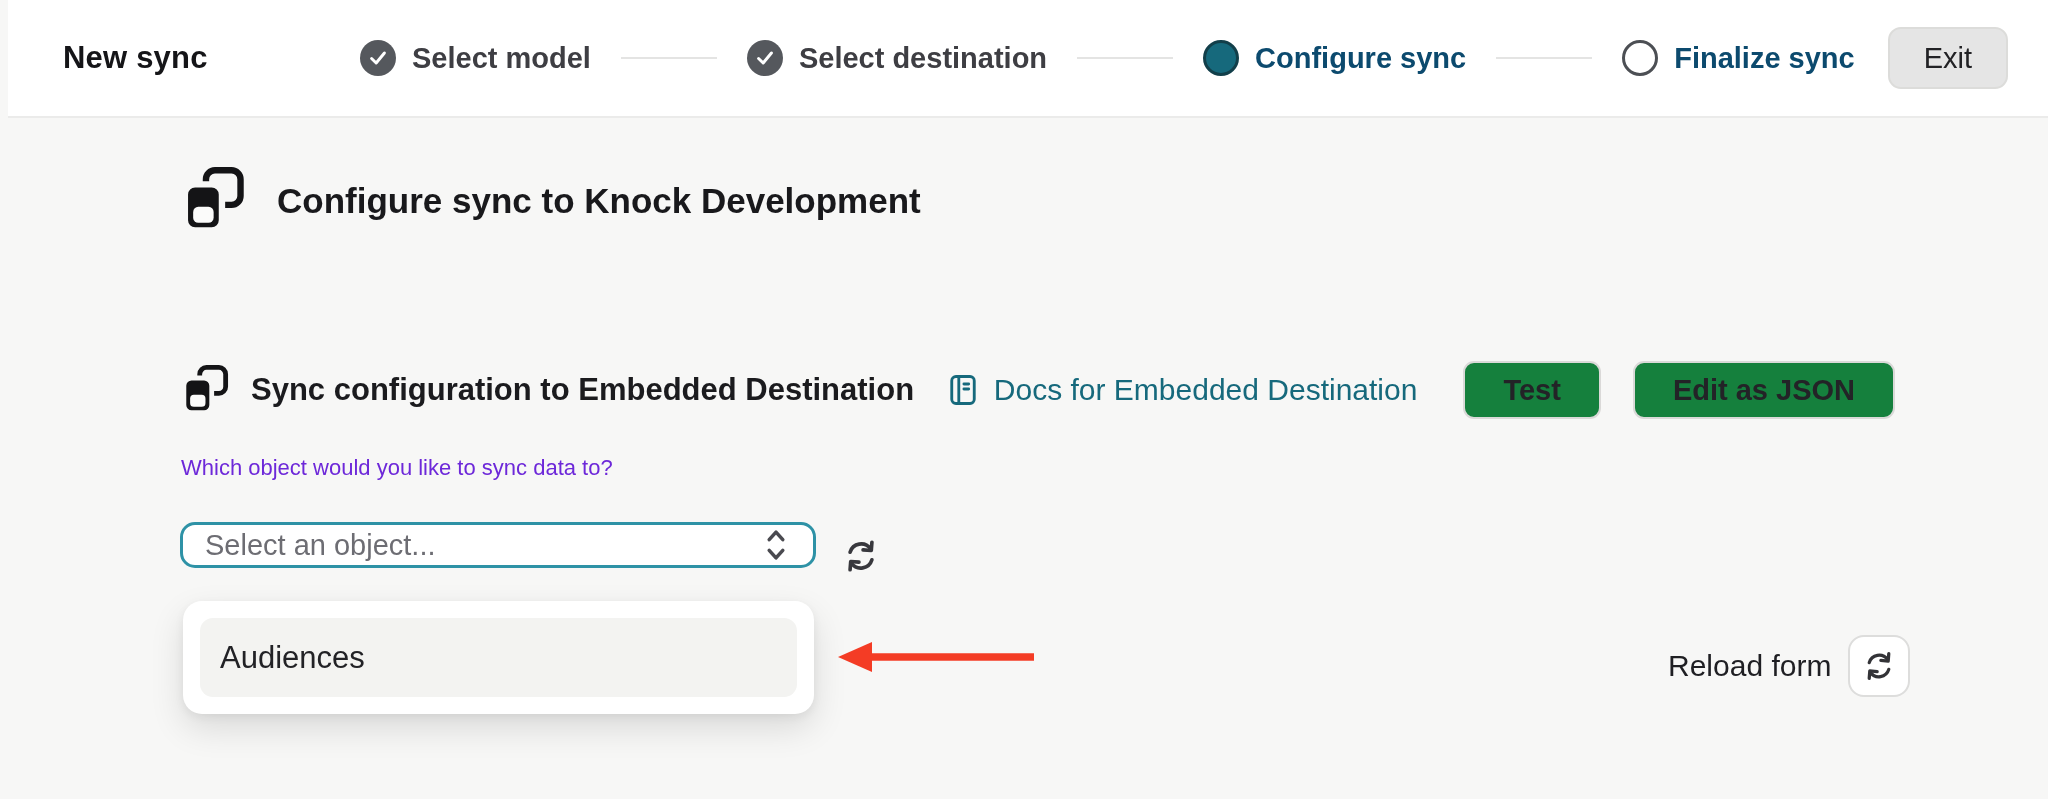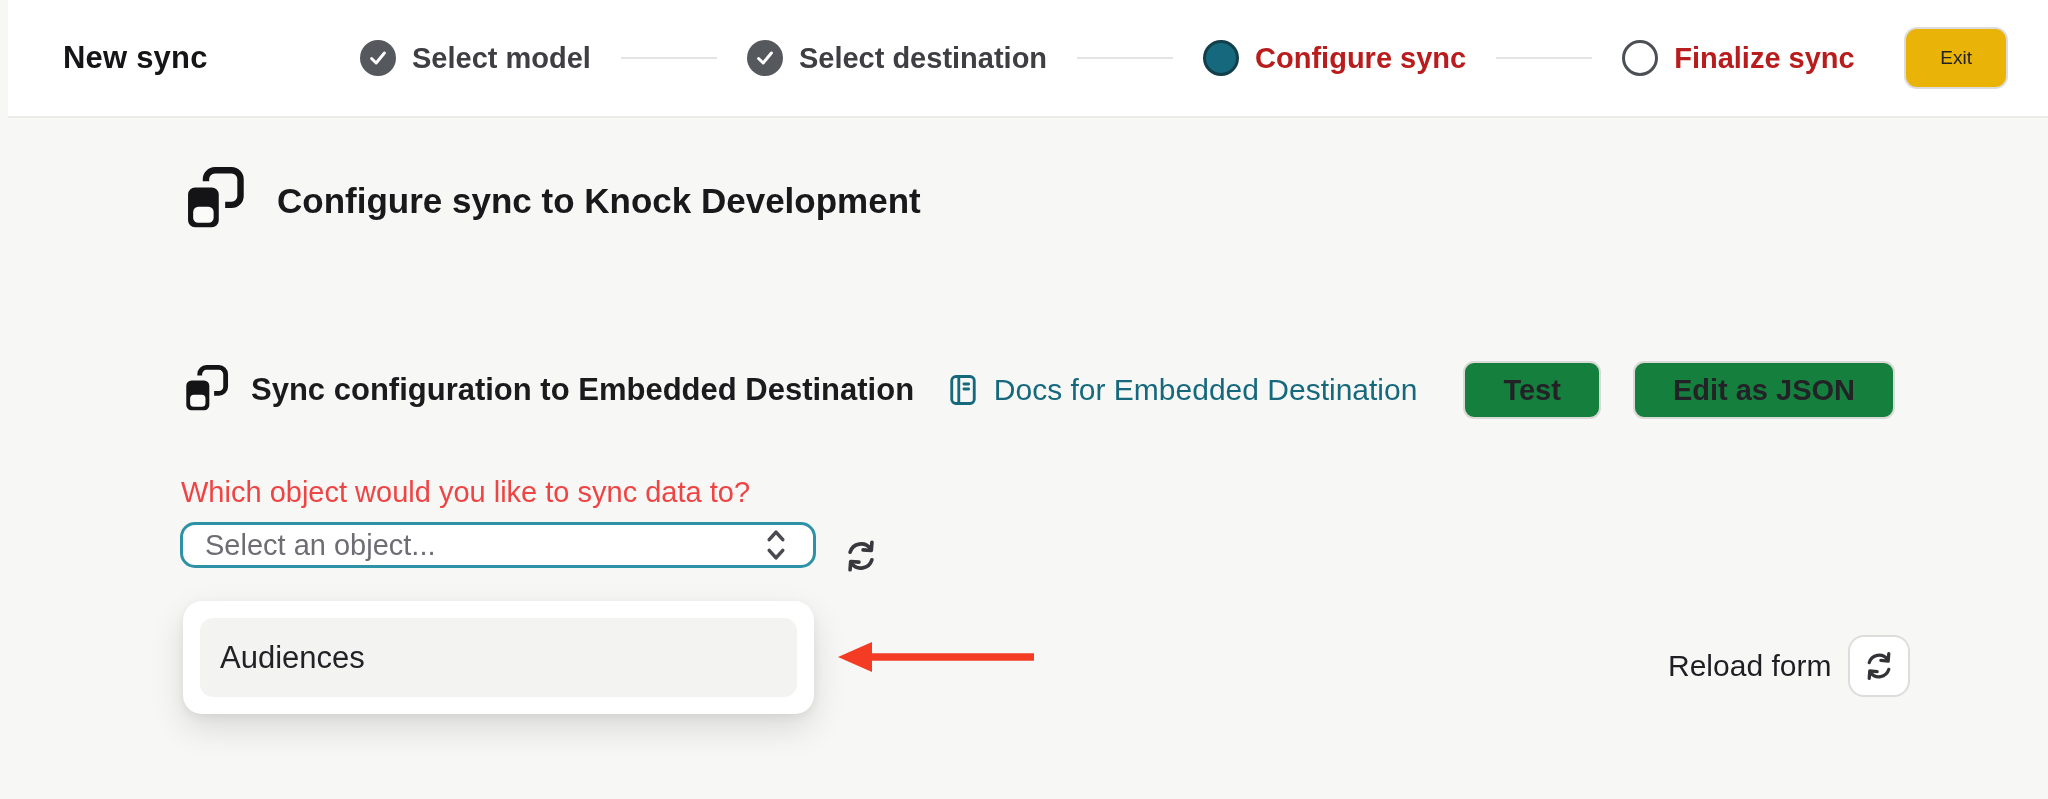--- a/index.html
+++ b/index.html
@@ -18,33 +18,33 @@
     position:absolute;left:55px;top:0;height:116px;display:flex;align-items:center;
     font-size:31px;font-weight:700;color:#151518;letter-spacing:.2px;
   }
   .stepper{
     position:absolute;left:352px;top:0;height:116px;
     display:flex;align-items:center;
   }
   .step{display:flex;align-items:center;gap:16px;cursor:default;}
   .step-label{font-size:29px;font-weight:600;}
   .step.complete .step-label{color:#3e3e43;}
-  .step.current .step-label,.step.upcoming .step-label{color:#b91c1c;}
+  .step.current .step-label,.step.upcoming .step-label{color:#0c4a6e;}
   .step-circle{
     width:36px;height:36px;border-radius:50%;box-sizing:border-box;
     display:flex;align-items:center;justify-content:center;flex:0 0 auto;
   }
   .step.complete .step-circle{background:#55585d;}
   .step.current .step-circle{background:#16697c;border:3px solid #123f4a;}
   .step.upcoming .step-circle{background:#ffffff;border:3px solid #4c4f54;}
   .connector{width:96px;height:2px;background:#e4e4e3;margin:0 30px;flex:0 0 auto;}
   .exit-btn{
     position:absolute;right:40px;top:27px;height:62px;padding:0 34px;
-    background:#eab308;border:2px solid #dcdcda;border-radius:13px;
-    display:flex;align-items:center;font-size:19px;font-weight:500;color:#222225;
+    background:#e5e5e5;border:2px solid #dcdcda;border-radius:13px;
+    display:flex;align-items:center;font-size:29px;font-weight:500;color:#222225;
     cursor:pointer;box-sizing:border-box;
   }
   
   .page-head{position:absolute;left:181px;top:166px;display:flex;align-items:center;gap:32px;}
   .page-title{font-size:35px;font-weight:600;color:#19191c;}
   
   .config-row{
     position:absolute;left:181px;top:361px;width:1714px;height:58px;
     display:flex;align-items:center;
   }
@@ -53,21 +53,21 @@
   .config-right{margin-left:auto;display:flex;align-items:center;gap:32px;}
   .docs-link{display:flex;align-items:center;gap:13px;color:#16697c;
     font-size:30px;font-weight:500;cursor:pointer;margin-right:14px;}
   .btn{
     height:58px;padding:0 38px;background:#15803d;border:2px solid #dad9d8;
     border-radius:11px;display:flex;align-items:center;justify-content:center;
     font-size:29px;font-weight:600;color:#232327;cursor:pointer;box-sizing:border-box;
     font-family:"Liberation Sans", sans-serif;
   }
   
-  .question{position:absolute;left:181px;top:476px;font-size:29px;font-weight:500;color:#ef4444;}
+  .question{position:absolute;left:181px;top:455px;font-size:22px;font-weight:500;color:#6d28d9;}
   .select-box{
     position:absolute;left:180px;top:522px;width:636px;height:46px;box-sizing:border-box;
     background:#ffffff;border:3px solid #2e92a6;border-radius:15px;
     display:flex;align-items:center;padding:0 20px 0 22px;cursor:pointer;
   }
   .select-placeholder{font-size:29px;color:#6d6d73;}
   .select-caret{margin-left:auto;display:flex;align-items:center;}
   .inline-refresh{
     position:absolute;left:841px;top:536px;width:40px;height:40px;
     display:flex;align-items:center;justify-content:center;cursor:pointer;

